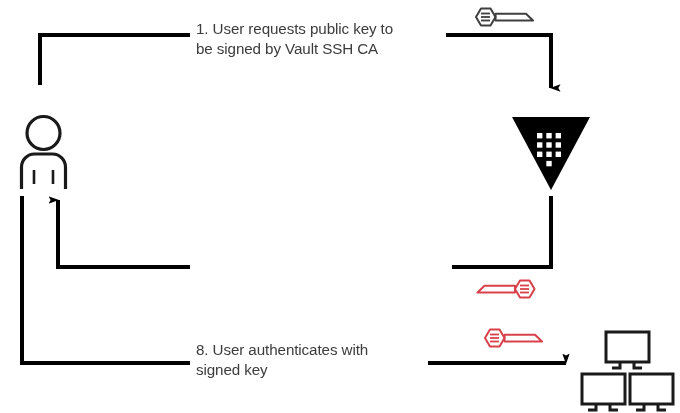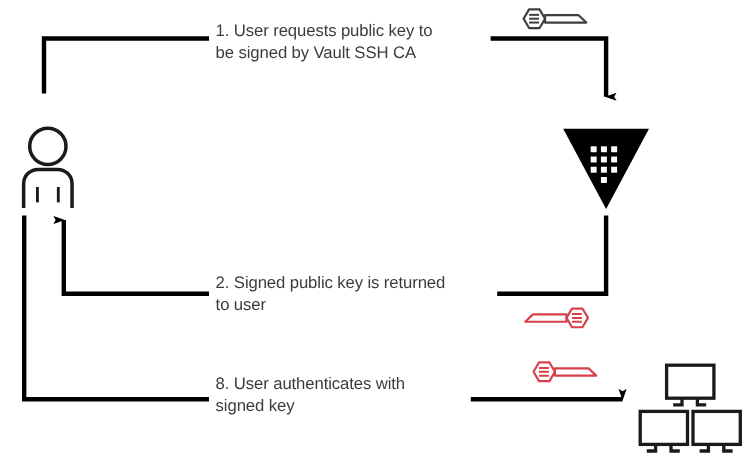--- a/index.html
+++ b/index.html
@@ -133,19 +133,17 @@
       <line x1="490" y1="334.5" x2="499" y2="334.5" stroke-width="1.8"></line>
       <line x1="490" y1="338" x2="499" y2="338" stroke-width="1.8"></line>
       <line x1="490" y1="341.5" x2="499" y2="341.5" stroke-width="1.8"></line>
       <path d="M504.5,334.8 L535,334.8 L542,341.5 L504.5,341.5 Z"></path>
     </g>
   </svg>
 
   <div class="step-label" id="step-label-1">1. User requests public key to
 be signed by Vault SSH CA</div>
 
-  <div class="step-label" id="step-label-2">2. Signed public key is returned
-to user</div>
 
   <div class="step-label" id="step-label-3">8. User authenticates with
 signed key</div>
 
 </div>
 
 </body></html>

